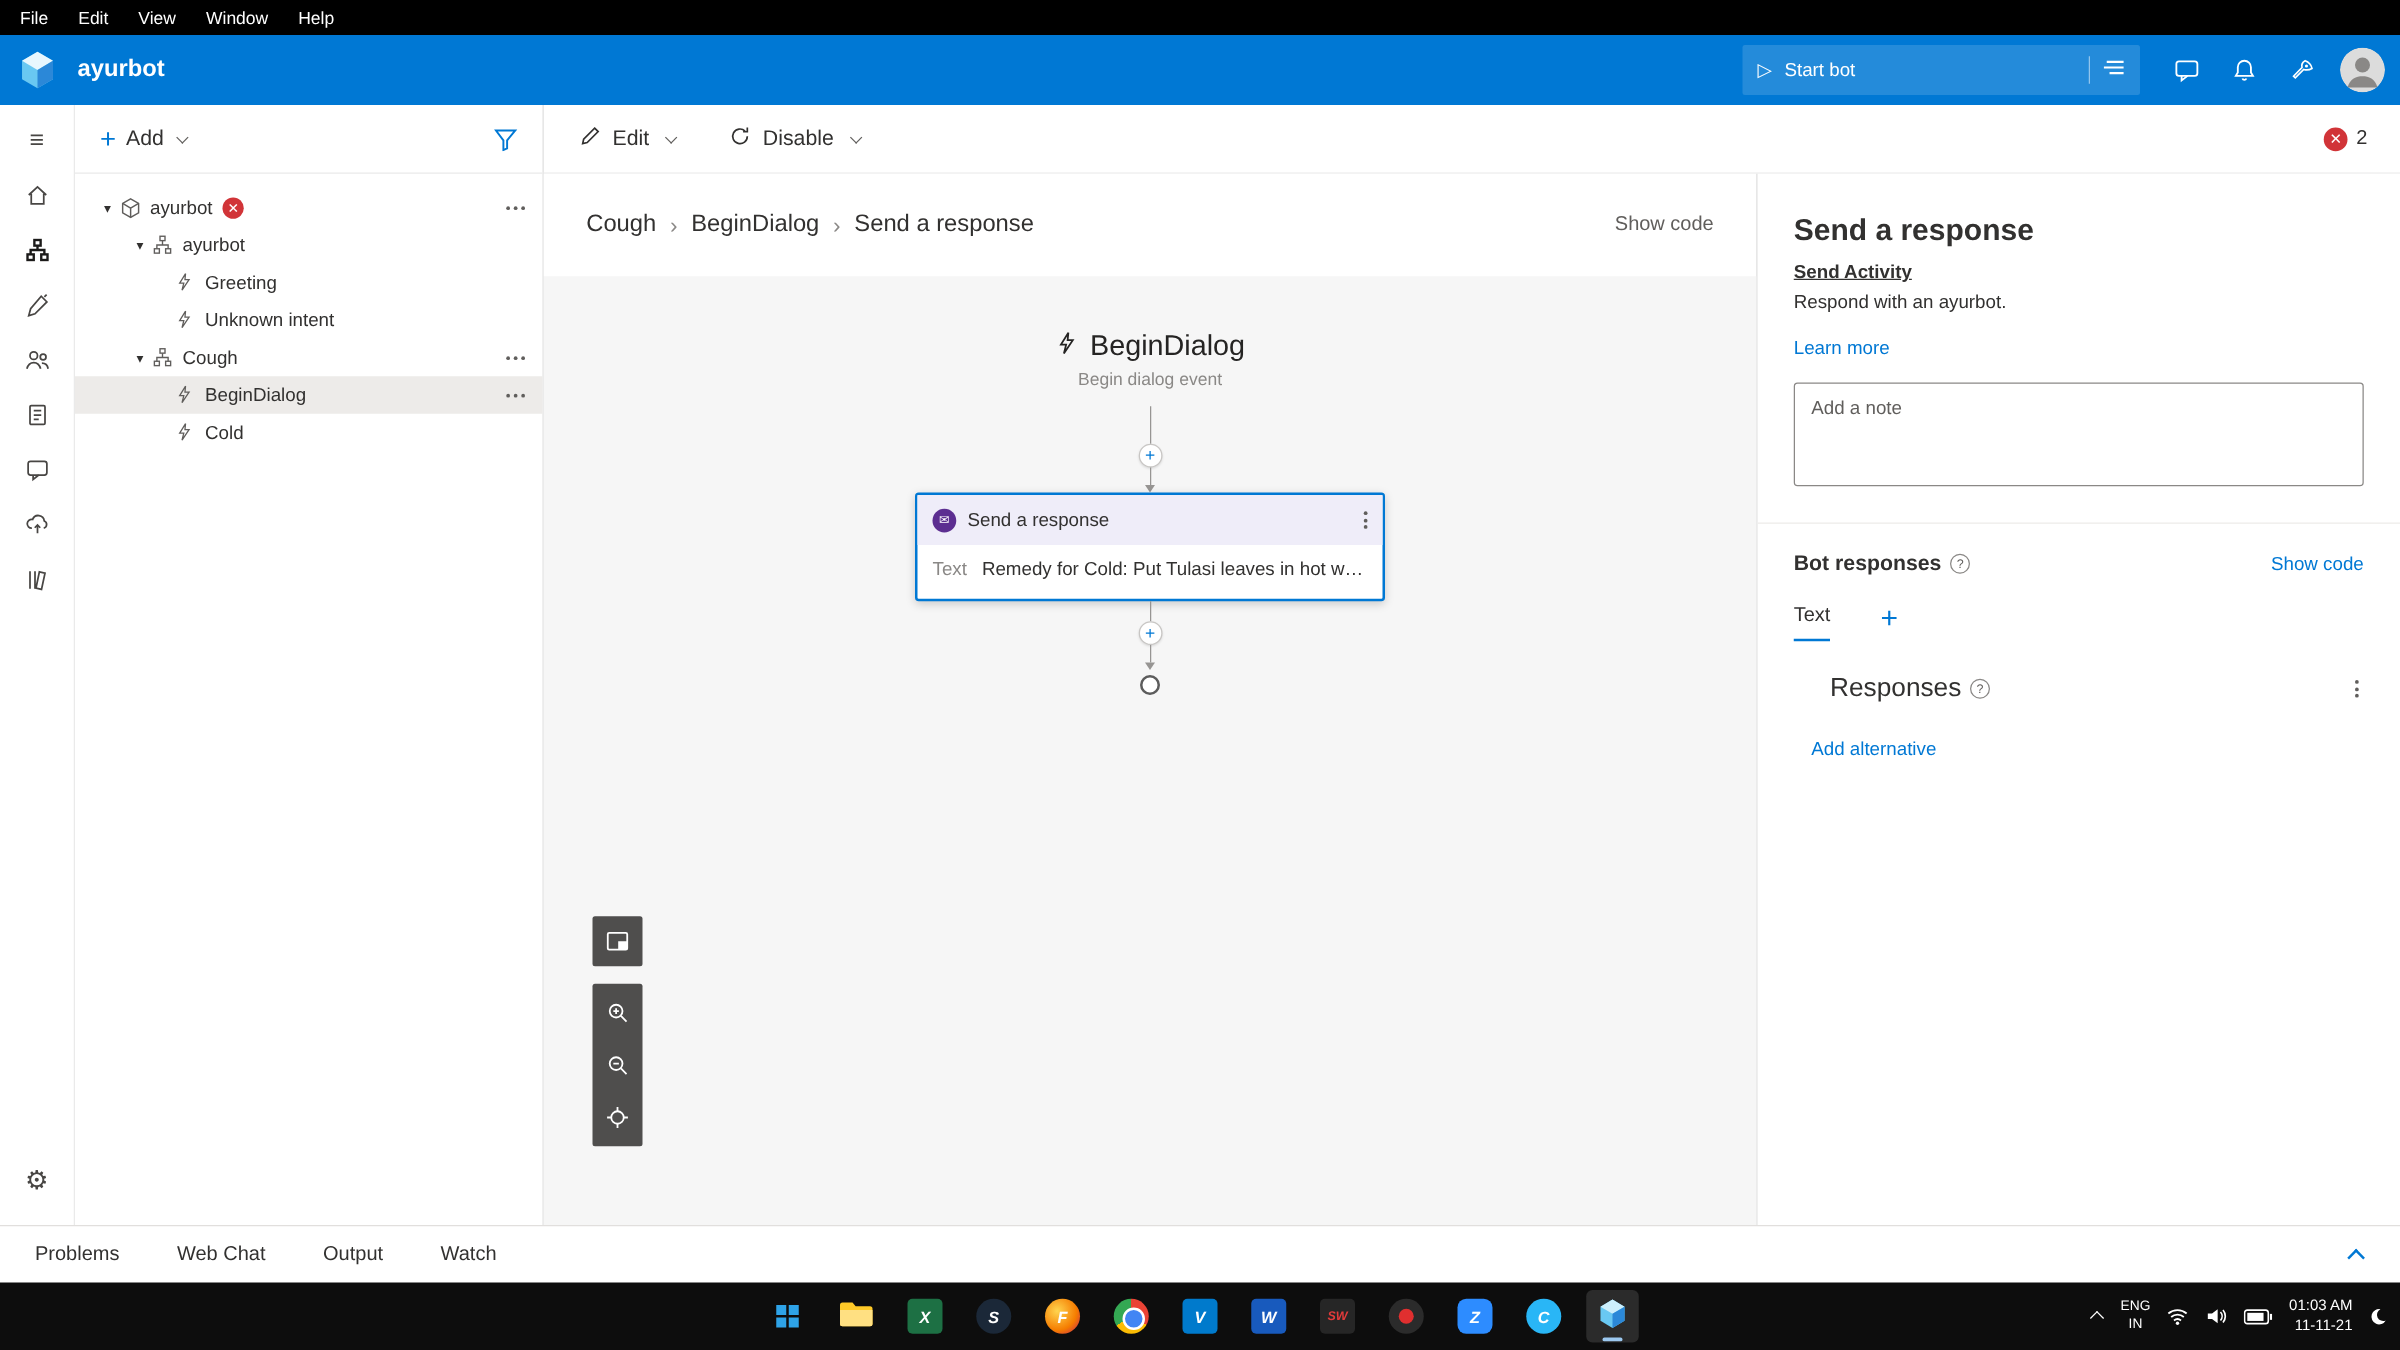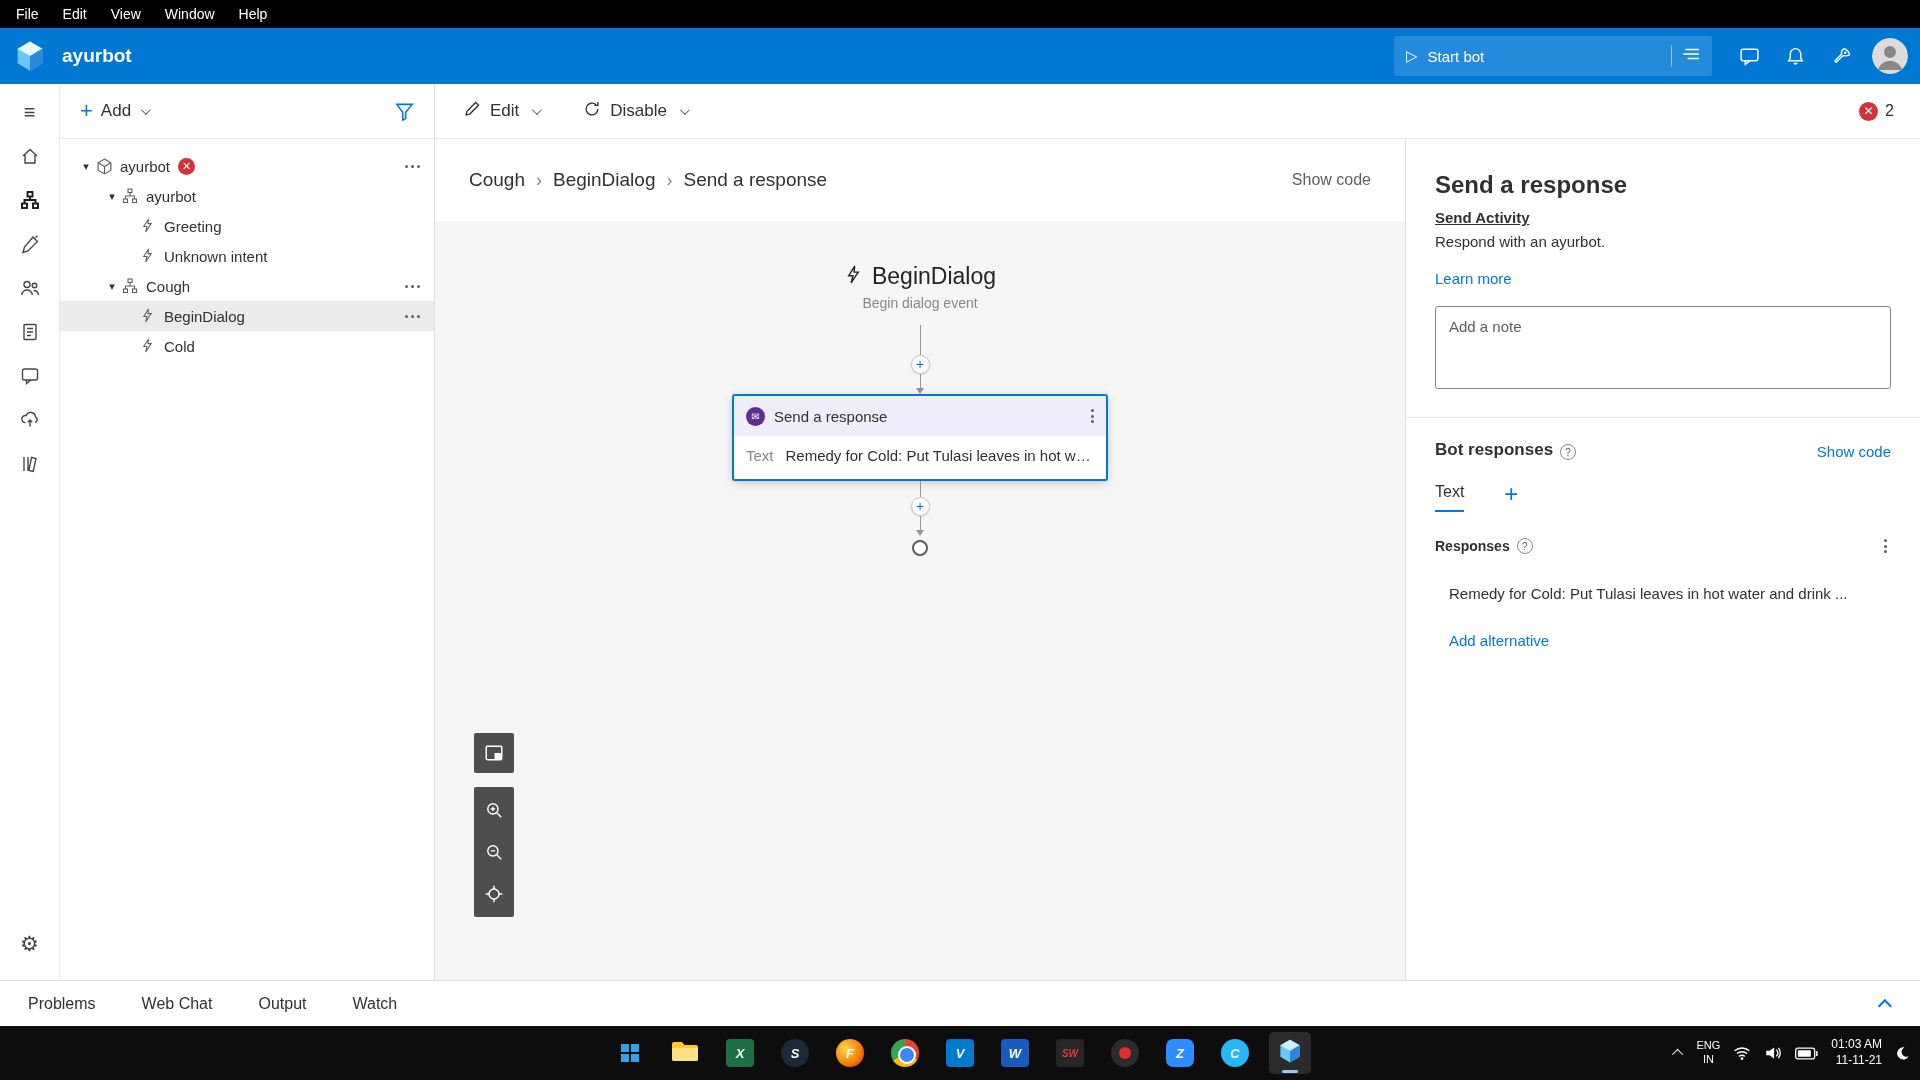--- a/index.html
+++ b/index.html
@@ -98,29 +98,29 @@
   
   .props { width:515px; flex:0 0 auto; border-left:1px solid #e0e0e0; background:#fff; padding:32px 29px 0; overflow:hidden; }
   .prop-title { font-size:24px; font-weight:700; color:#323130; }
   .prop-sub { font-size:15px; font-weight:700; margin-top:10px;text-decoration:underline; }
   .prop-desc { font-size:15px; margin-top:7px; }
   .link { color:#0078d4; font-size:15px; }
   .learn-more { display:inline-block; margin-top:20px; }
   .note { margin-top:18px; width:100%; height:83px; border:1px solid #8a8886; border-radius:3px; padding:11px 13px; font-size:15px; font-family:"Liberation Sans",sans-serif; resize:none; color:#323130; }
   .note::placeholder { color:#605e5c; }
   .panel-divider { height:1px; background:#edebe9; margin:24px -29px 0; }
-  .responses-header { display:flex; align-items:flex-end; margin-top:22px; }
+  .responses-header { display:flex; align-items:center; margin-top:22px; }
   .bot-resp-label { font-size:17px; font-weight:700; }
   .help-circle { width:16px; height:16px; border:1px solid #8a8886; border-radius:50%; font-size:10px; color:#605e5c; display:flex; align-items:center; justify-content:center; margin-left:7px; }
   .sc-right { margin-left:auto; }
   .tabs-row { display:flex; align-items:center; margin-top:20px; }
   .tab-active { font-size:16px; padding-bottom:9px; border-bottom:2px solid #0078d4; }
   .tab-add { color:#0078d4; font-size:24px; margin-left:40px; padding-bottom:6px; }
   .responses-row { display:flex; align-items:center; margin-top:24px; position:relative; }
-  .responses-label { font-size:14px; font-weight:700; }
+  .responses-label { font-size:21px; font-weight:400;margin-left:29px; }
   .vdots-abs { position:absolute; right:4px; display:flex; flex-direction:column; gap:2.5px; }
   .vdots-abs i { width:3px; height:3px; border-radius:50%; background:#605e5c; }
   .response-text { margin-top:30px; font-size:15px; line-height:1.35; padding-left:14px; }
   .add-alt { display:inline-block; margin-top:28px; margin-left:14px; }
 
   
   .statusbar { height:46px; flex:0 0 auto; border-top:1px solid #e1dfdd; display:flex; align-items:center; padding:0 28px; gap:46px; background:#fff; }
   .status-tab { font-size:16px; color:#323130; }
   .chev-up { margin-left:auto; width:10px; height:10px; border-left:2px solid #0078d4; border-top:2px solid #0078d4; transform:rotate(45deg) translateY(3px); }
 
@@ -501,21 +501,20 @@
           <div class="responses-row">
             <span class="responses-label">Responses</span>
             <span class="help-circle">?</span>
             <span class="vdots-abs">
                 <i></i>
                 <i></i>
                 <i></i>
               </span>
           </div>
 
-          <div class="response-text">Remedy for Cold: Put Tulasi leaves in hot water and drink ...</div>
           <a class="link add-alt">Add alternative</a>
         </div>
       </div>
     </div>
   </div>
 
   <div class="statusbar">
     <span class="status-tab">Problems</span>
     <span class="status-tab">Web Chat</span>
     <span class="status-tab">Output</span>

